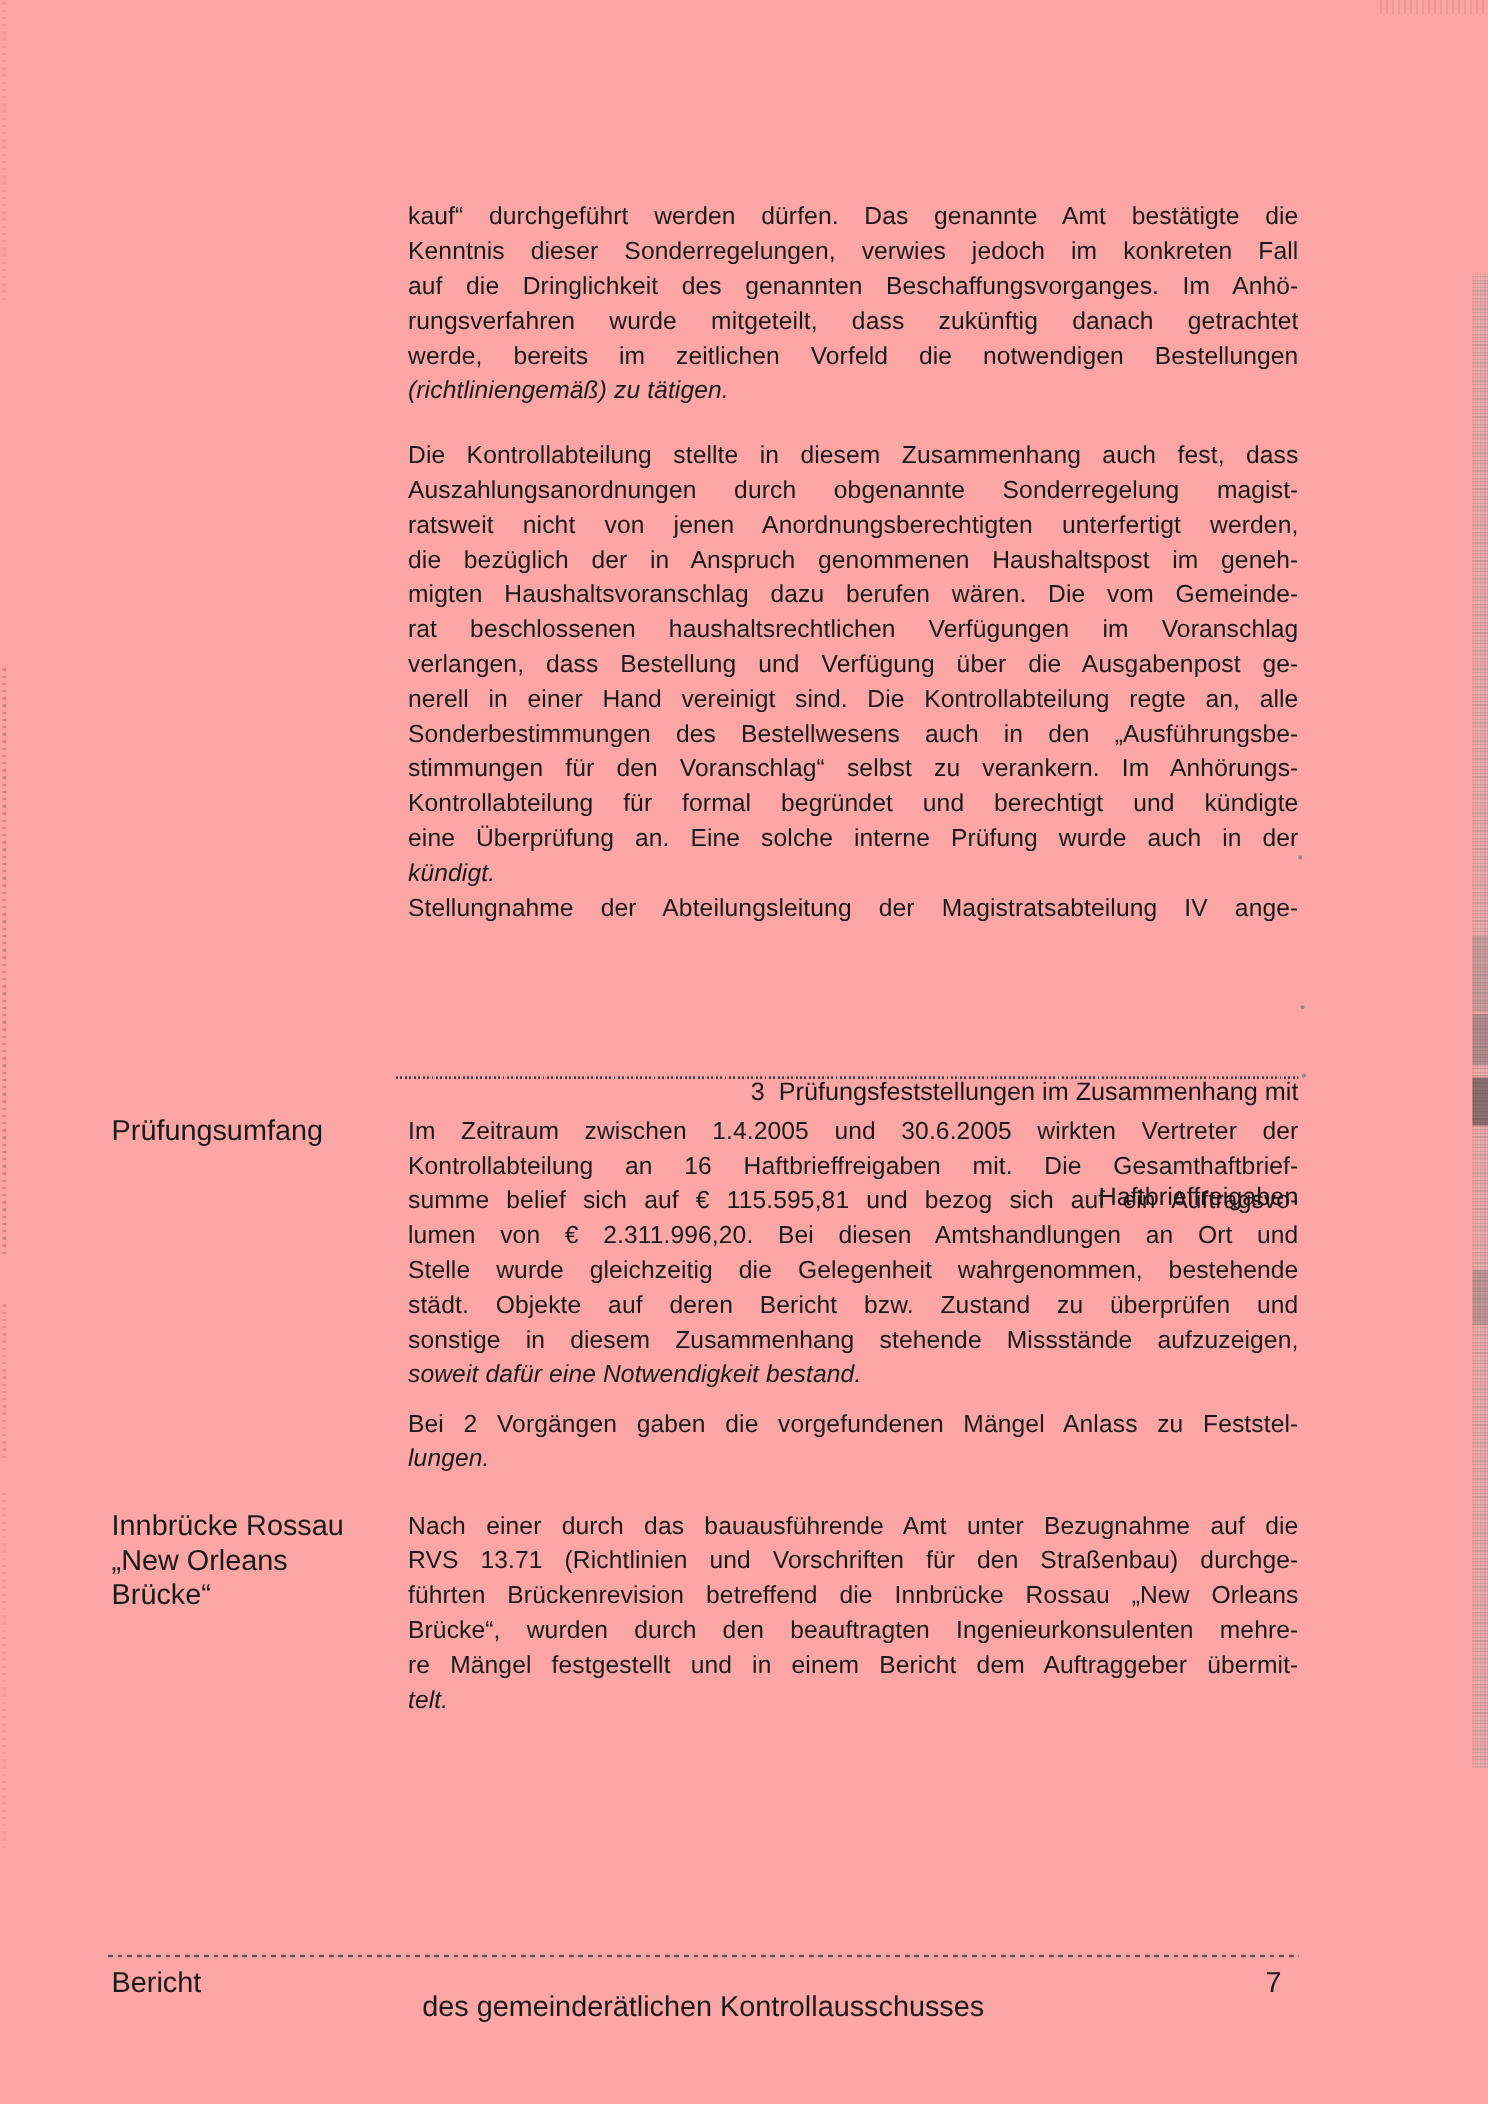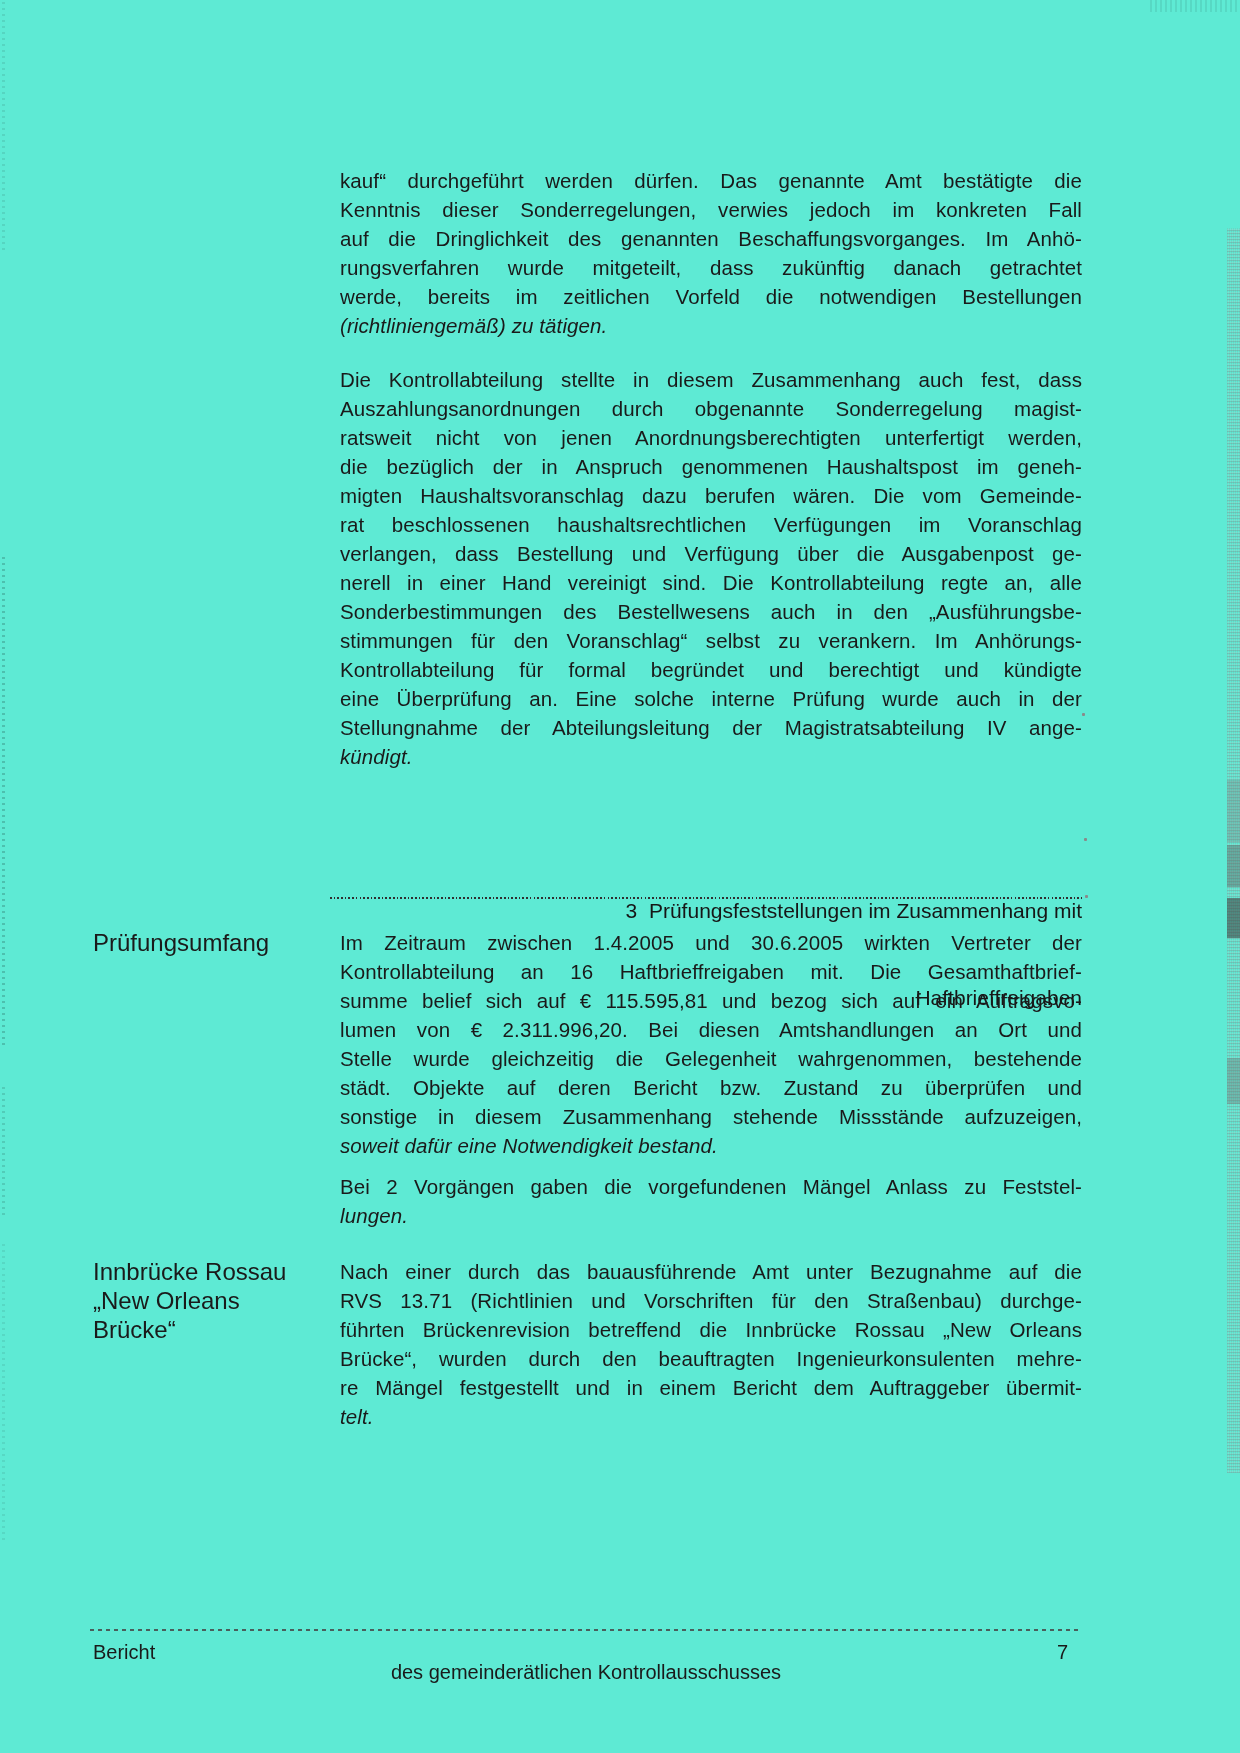--- a/index.html
+++ b/index.html
@@ -1,31 +1,31 @@
 <!DOCTYPE html>
 <html lang="de"><head>
 <meta charset="utf-8">
 <style>
   html,body{margin:0;padding:0;}
   body{width:1240px;height:1753px;background:#ffffff;font-family:"Liberation Sans","DejaVu Sans",sans-serif;}
-  .page{position:relative;width:1240px;height:1753px;background:#5eead4;overflow:hidden;}
+  .page{position:relative;width:1240px;height:1753px;background:#fca5a5;overflow:hidden;}
 
   .para{position:absolute;left:340px;width:742px;font-size:20.5px;line-height:29px;color:#1a1a1a;letter-spacing:0.1px;}
   .ln{text-align:justify;text-align-last:justify;height:29px;overflow:hidden;white-space:normal;}
   .ln.last{text-align-last:left;font-style:italic;}
 
   .margin-note{position:absolute;left:93px;width:235px;font-size:24px;line-height:29px;color:#1a1a1a;}
 
   .heading{position:absolute;left:330px;width:752px;font-size:21px;line-height:29px;color:#161616;text-align:right;white-space:pre;}
   .dotline{position:absolute;left:330px;width:752px;height:2px;
     background:repeating-linear-gradient(90deg,#2f2f2f 0 1.6px,transparent 1.6px 3.7px);}
 
   .footer-rule{position:absolute;left:90px;top:1629px;width:992px;height:2px;
     background:repeating-linear-gradient(90deg,rgba(70,70,70,.85) 0 4px,transparent 4px 8px);}
-  .footer{position:absolute;left:90px;top:1638px;width:992px;height:29px;font-size:20px;line-height:29px;color:#1a1a1a;}
+  .footer{position:absolute;left:90px;top:1638px;width:992px;height:29px;font-size:24px;line-height:29px;color:#1a1a1a;}
   .footer .fl{position:absolute;left:3px;top:0;}
   .footer .fc{width:100%;text-align:center;margin-top:20px;}
   .footer .fr{position:absolute;right:14px;top:0;}
 
   
   .noise-right{position:absolute;left:1227px;top:228px;width:13px;height:1245px;
     background:
       repeating-linear-gradient(0deg,rgba(130,130,130,.30) 0 1px,rgba(205,205,205,.18) 1px 2px,transparent 2px 3px),
       repeating-linear-gradient(90deg,rgba(140,140,140,.22) 0 1px,transparent 1px 2px);}
   .noise-seg{position:absolute;left:1227px;width:13px;}
@@ -80,22 +80,22 @@
     <div class="ln">ratsweit nicht von jenen Anordnungsberechtigten unterfertigt werden,</div>
     <div class="ln">die bezüglich der in Anspruch genommenen Haushaltspost im geneh-</div>
     <div class="ln">migten Haushaltsvoranschlag dazu berufen wären. Die vom Gemeinde-</div>
     <div class="ln">rat beschlossenen haushaltsrechtlichen Verfügungen im Voranschlag</div>
     <div class="ln">verlangen, dass Bestellung und Verfügung über die Ausgabenpost ge-</div>
     <div class="ln">nerell in einer Hand vereinigt sind. Die Kontrollabteilung regte an, alle</div>
     <div class="ln">Sonderbestimmungen des Bestellwesens auch in den „Ausführungsbe-</div>
     <div class="ln">stimmungen für den Voranschlag“ selbst zu verankern. Im Anhörungs-</div>
     <div class="ln">Kontrollabteilung für formal begründet und berechtigt und kündigte</div>
     <div class="ln">eine Überprüfung an. Eine solche interne Prüfung wurde auch in der</div>
+    <div class="ln last">kündigt.</div>
     <div class="ln">Stellungnahme der Abteilungsleitung der Magistratsabteilung IV ange-</div>
-    <div class="ln last">kündigt.</div>
   </div>
 
   <div class="heading" style="top:838px;">
     <div>3  Prüfungsfeststellungen im Zusammenhang mit</div>
     <div>Haftbrieffreigaben</div>
   </div>
   <div class="dotline" style="top:897px;"></div>
 
   <div class="margin-note" style="top:928px;">
     <div>Prüfungsumfang</div>

